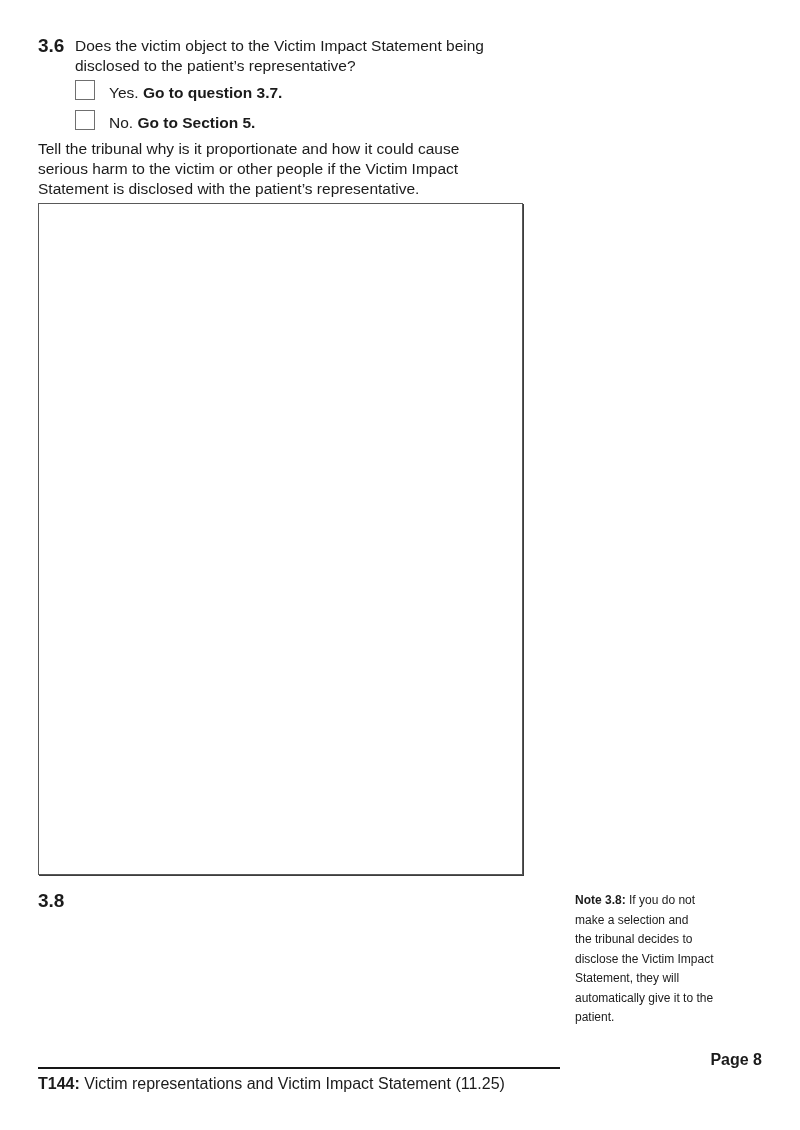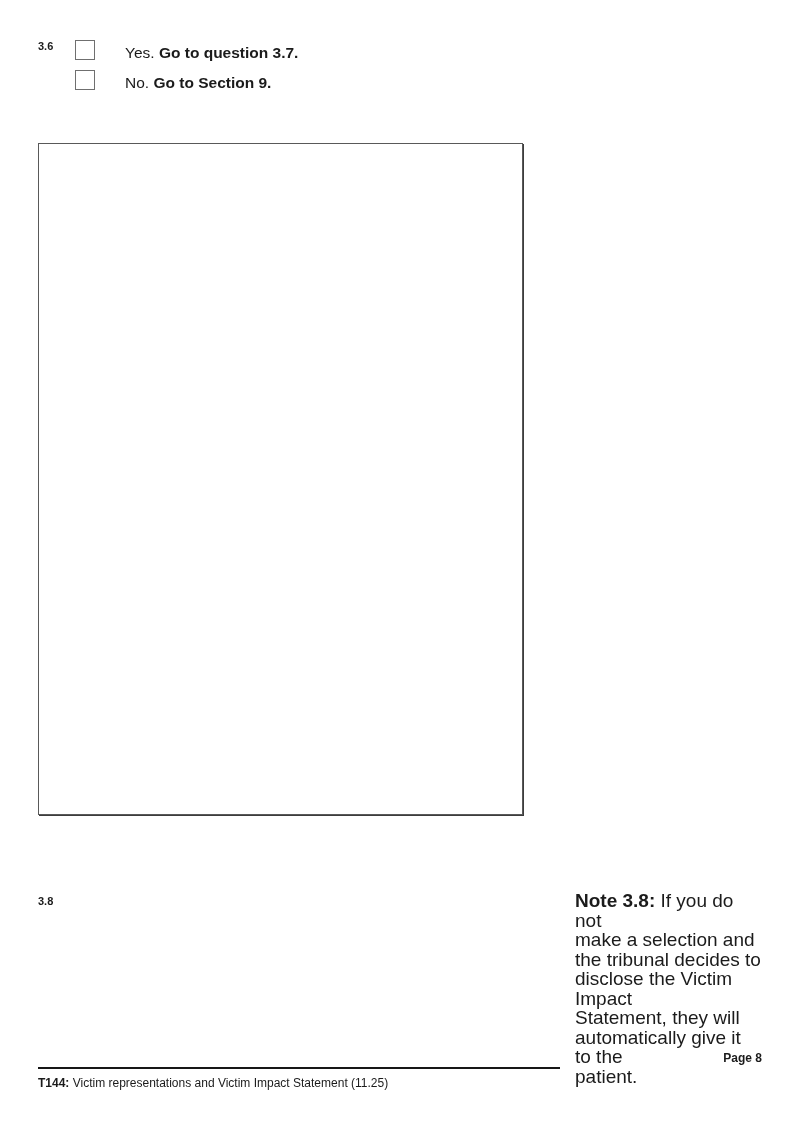--- a/index.html
+++ b/index.html
@@ -7,84 +7,86 @@
   body {
     background:#ffffff;
     font-family:"Liberation Sans", sans-serif;
     color:#1b1b1b;
     position:relative;
     overflow:hidden;
   }
   .q { position:absolute; display:flex; }
   .qnum {
     width:37px; flex:0 0 37px;
-    font-weight:700; font-size:11px; line-height:20px;
+    font-weight:700; font-size:19px; line-height:20px;
   }
   .qbody { width:462px; font-size:15.5px; line-height:20px; }
   .qtext { font-size:15.5px; line-height:20px; }
   .opt { display:flex; align-items:flex-start; margin-top:7px; }
   .opt.first { margin-top:4px; }
   .cb {
     width:20px; height:20px; flex:0 0 20px;
     border:1px solid #6f6f6f; background:#fff;
     display:inline-block; cursor:pointer;
   }
-  .lbl { margin-top:3px; margin-left:30px; font-size:15.5px; line-height:20px; }
+  .lbl { margin-top:3px; margin-left:14px; font-size:15.5px; line-height:20px; }
   .lbl b { font-weight:700; }
   #answer-box {
     width:485px; height:672px; margin-top:4px;
     background:#fff;
     border:1px solid #595959;
     box-shadow: 1px 1px 0 0 #3d3d3d;
     cursor:text;
   }
   #note-38 {
     position:absolute; left:575px; top:891px; width:186px;
-    font-size:19px; line-height:19.5px;
+    font-size:12px; line-height:19.5px;
     white-space:pre-line;
   }
   #note-38 b { font-weight:700; }
   #page-number {
     position:absolute; right:38px; top:1051px;
-    font-size:12px; font-weight:700;padding-left:24px;
+    font-size:16px; font-weight:700;padding-left:24px;
   }
   #footer-rule {
     position:absolute; left:38px; top:1067px;
     width:522px; height:2px; background:#161616;
   }
   #footer-text {
     position:absolute; left:38px; top:1077px;
-    font-size:12px; line-height:13px;
+    font-size:16px; line-height:13px;
   }
   #footer-text b { font-weight:700; }
   #q36 { left:38px; top:36px; }
   #q37 { left:38px; top:139px; }
   #q38 { left:38px; top:891px;gap:11px; }
 </style>
 </head>
 <body>
 
 <main>
 
   <section class="q" id="q36">
     <span class="qnum">3.6</span>
     <div class="qbody">
+      <p class="qtext">Does the victim object to the Victim Impact Statement being disclosed to the patient’s representative?</p>
       <div class="opt first">
         <span class="cb"></span>
         <span class="lbl"><span>Yes. </span><b>Go to question 3.7.</b></span>
       </div>
       <div class="opt">
         <span class="cb"></span>
-        <span class="lbl"><span>No. </span><b>Go to Section 9.</b></span>
+        <span class="lbl"><span>No. </span><b>Go to Section 5.</b></span>
       </div>
     </div>
   </section>
 
   <section class="q" id="q37">
     <div class="qbody">
+      <p class="qtext">Tell the tribunal why is it proportionate and how it could cause serious harm to the victim or other people if the Victim Impact Statement is disclosed with the patient’s representative.</p>
       <div id="answer-box"></div>
     </div>
   </section>
 
   <section class="q" id="q38">
     <span class="qnum">3.8</span>
     <div class="qbody">
     </div>
   </section>
 

